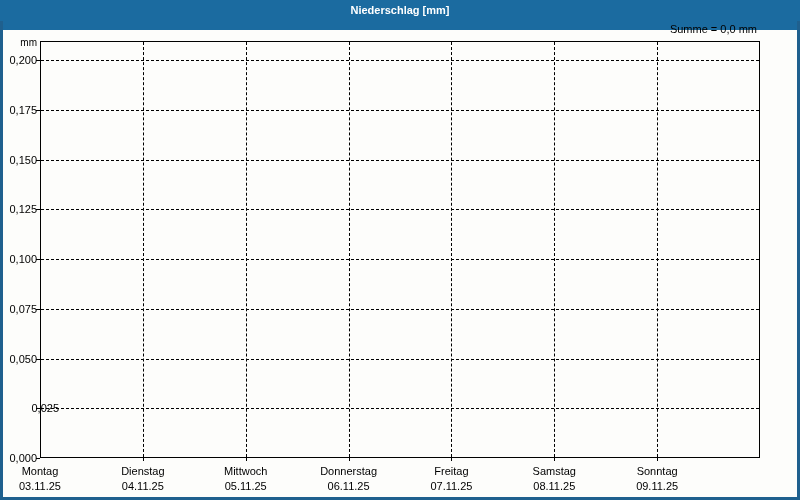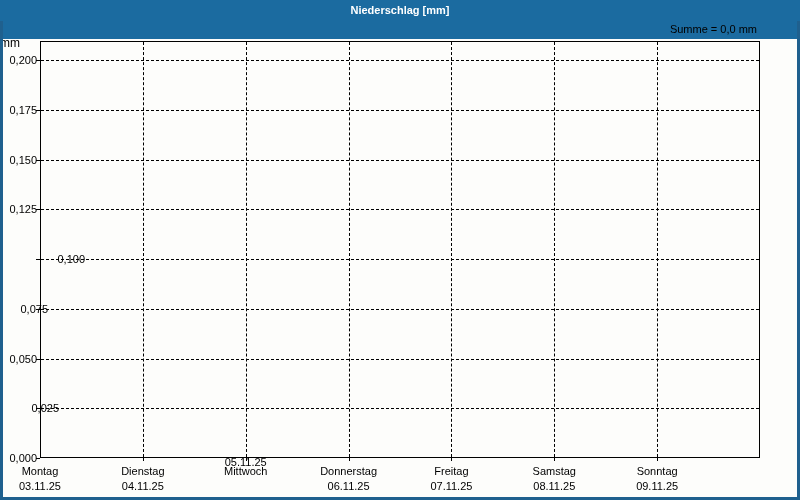--- a/index.html
+++ b/index.html
@@ -3,39 +3,39 @@
 <meta charset="utf-8">
 <style>
   html,body{margin:0;padding:0;}
   body{
     width:800px;height:500px;position:relative;overflow:hidden;
     font-family:"Liberation Sans", sans-serif;
     background:#fdfdfb;
   }
   .window{position:absolute;inset:0;background:#fdfdfb;}
   .titlebar{
-    position:absolute;left:0;top:0;width:800px;height:39px;
+    position:absolute;left:0;top:0;width:800px;height:30px;
     background:#1b6ba0;color:#ffffff;
     font-size:11px;font-weight:bold;line-height:21px;text-align:center;
   }
   .border-strip{position:absolute;background:#1f608e;}
   .border-left{left:0;top:21px;width:3px;height:479px;}
   .border-right{left:797px;top:21px;width:3px;height:479px;}
   .border-bottom{left:0;top:497px;width:800px;height:3px;}
   .summary{
     position:absolute;top:23px;right:43px;height:12px;
     font-size:11px;color:#000;line-height:12px;white-space:nowrap;margin-left:20px;
   }
   .plot-box{
     position:absolute;left:40px;top:41px;width:720px;height:417px;
     border:1px solid #000;box-sizing:border-box;background:transparent;
   }
   .unit-label{
     position:absolute;left:0;top:37px;width:37px;
-    font-size:12px;color:#000;line-height:12px;
+    font-size:10px;color:#000;text-align:right;line-height:12px;
   }
   .ytick-label{
     position:absolute;left:0;width:37px;font-size:11px;color:#000;
     text-align:right;line-height:12px;
   }
   .hgrid{position:absolute;height:0;border-top:1px dashed #000;}
   .vgrid{position:absolute;width:0;border-left:1px dashed #000;}
   .tick-left{position:absolute;width:4px;height:1px;background:#000;}
   .tick-bottom{position:absolute;width:1px;height:3px;background:#000;}
   .xlabel-day,.xlabel-date{
@@ -62,24 +62,24 @@
       <div class="tick-left" style="left: 36px; top: 458px;"></div>
       <div class="ytick-label" style="top: 452px;">0,000</div>
       <div class="hgrid" style="left: 41px; top: 408.25px; width: 718px;"></div>
       <div class="tick-left" style="left: 36px; top: 408.25px;"></div>
       <div class="ytick-label" style="top: 402.25px; margin-left: 22px;">0,025</div>
       <div class="hgrid" style="left: 41px; top: 358.5px; width: 718px;"></div>
       <div class="tick-left" style="left: 36px; top: 358.5px;"></div>
       <div class="ytick-label" style="top: 352.5px;">0,050</div>
       <div class="hgrid" style="left: 41px; top: 308.75px; width: 718px;"></div>
       <div class="tick-left" style="left: 36px; top: 308.75px;"></div>
-      <div class="ytick-label" style="top: 302.75px; margin-left: 11px;">0,075</div>
+      <div class="ytick-label" style="top: 302.75px;">0,075</div>
       <div class="hgrid" style="left: 41px; top: 259px; width: 718px;"></div>
       <div class="tick-left" style="left: 36px; top: 259px;"></div>
-      <div class="ytick-label" style="top: 253px; padding-left: 48px;">0,100</div>
+      <div class="ytick-label" style="top: 253px;">0,100</div>
       <div class="hgrid" style="left: 41px; top: 209.25px; width: 718px;"></div>
       <div class="tick-left" style="left: 36px; top: 209.25px;"></div>
       <div class="ytick-label" style="top: 203.25px;">0,125</div>
       <div class="hgrid" style="left: 41px; top: 159.5px; width: 718px;"></div>
       <div class="tick-left" style="left: 36px; top: 159.5px;"></div>
       <div class="ytick-label" style="top: 153.5px;">0,150</div>
       <div class="hgrid" style="left: 41px; top: 109.75px; width: 718px;"></div>
       <div class="tick-left" style="left: 36px; top: 109.75px;"></div>
       <div class="ytick-label" style="top: 103.75px;">0,175</div>
       <div class="hgrid" style="left: 41px; top: 60px; width: 718px;"></div>
@@ -95,21 +95,21 @@
       <div class="tick-bottom" style="left: 451.429px; top: 458px;"></div>
       <div class="vgrid" style="left: 554.286px; top: 42px; height: 415px;"></div>
       <div class="tick-bottom" style="left: 554.286px; top: 458px;"></div>
       <div class="vgrid" style="left: 657.143px; top: 42px; height: 415px;"></div>
       <div class="tick-bottom" style="left: 657.143px; top: 458px;"></div>
       <div class="xlabel-day" style="left: -11px; top: 465px;">Montag</div>
       <div class="xlabel-date" style="left: -11px; top: 480px;">03.11.25</div>
       <div class="xlabel-day" style="left: 91.8571px; top: 465px;">Dienstag</div>
       <div class="xlabel-date" style="left: 91.8571px; top: 480px;">04.11.25</div>
       <div class="xlabel-day" style="left: 194.714px; top: 465px;">Mittwoch</div>
-      <div class="xlabel-date" style="left: 194.714px; top: 456px;">05.11.25</div>
+      <div class="xlabel-date" style="left: 194.714px; top: 480px;">05.11.25</div>
       <div class="xlabel-day" style="left: 297.571px; top: 465px;">Donnerstag</div>
       <div class="xlabel-date" style="left: 297.571px; top: 480px;">06.11.25</div>
       <div class="xlabel-day" style="left: 400.429px; top: 465px;">Freitag</div>
       <div class="xlabel-date" style="left: 400.429px; top: 480px;">07.11.25</div>
       <div class="xlabel-day" style="left: 503.286px; top: 465px;">Samstag</div>
       <div class="xlabel-date" style="left: 503.286px; top: 480px;">08.11.25</div>
       <div class="xlabel-day" style="left: 606.143px; top: 465px; text-align: center;">Sonntag</div>
       <div class="xlabel-date" style="left: 606.143px; top: 480px;">09.11.25</div>
     </div>
 

